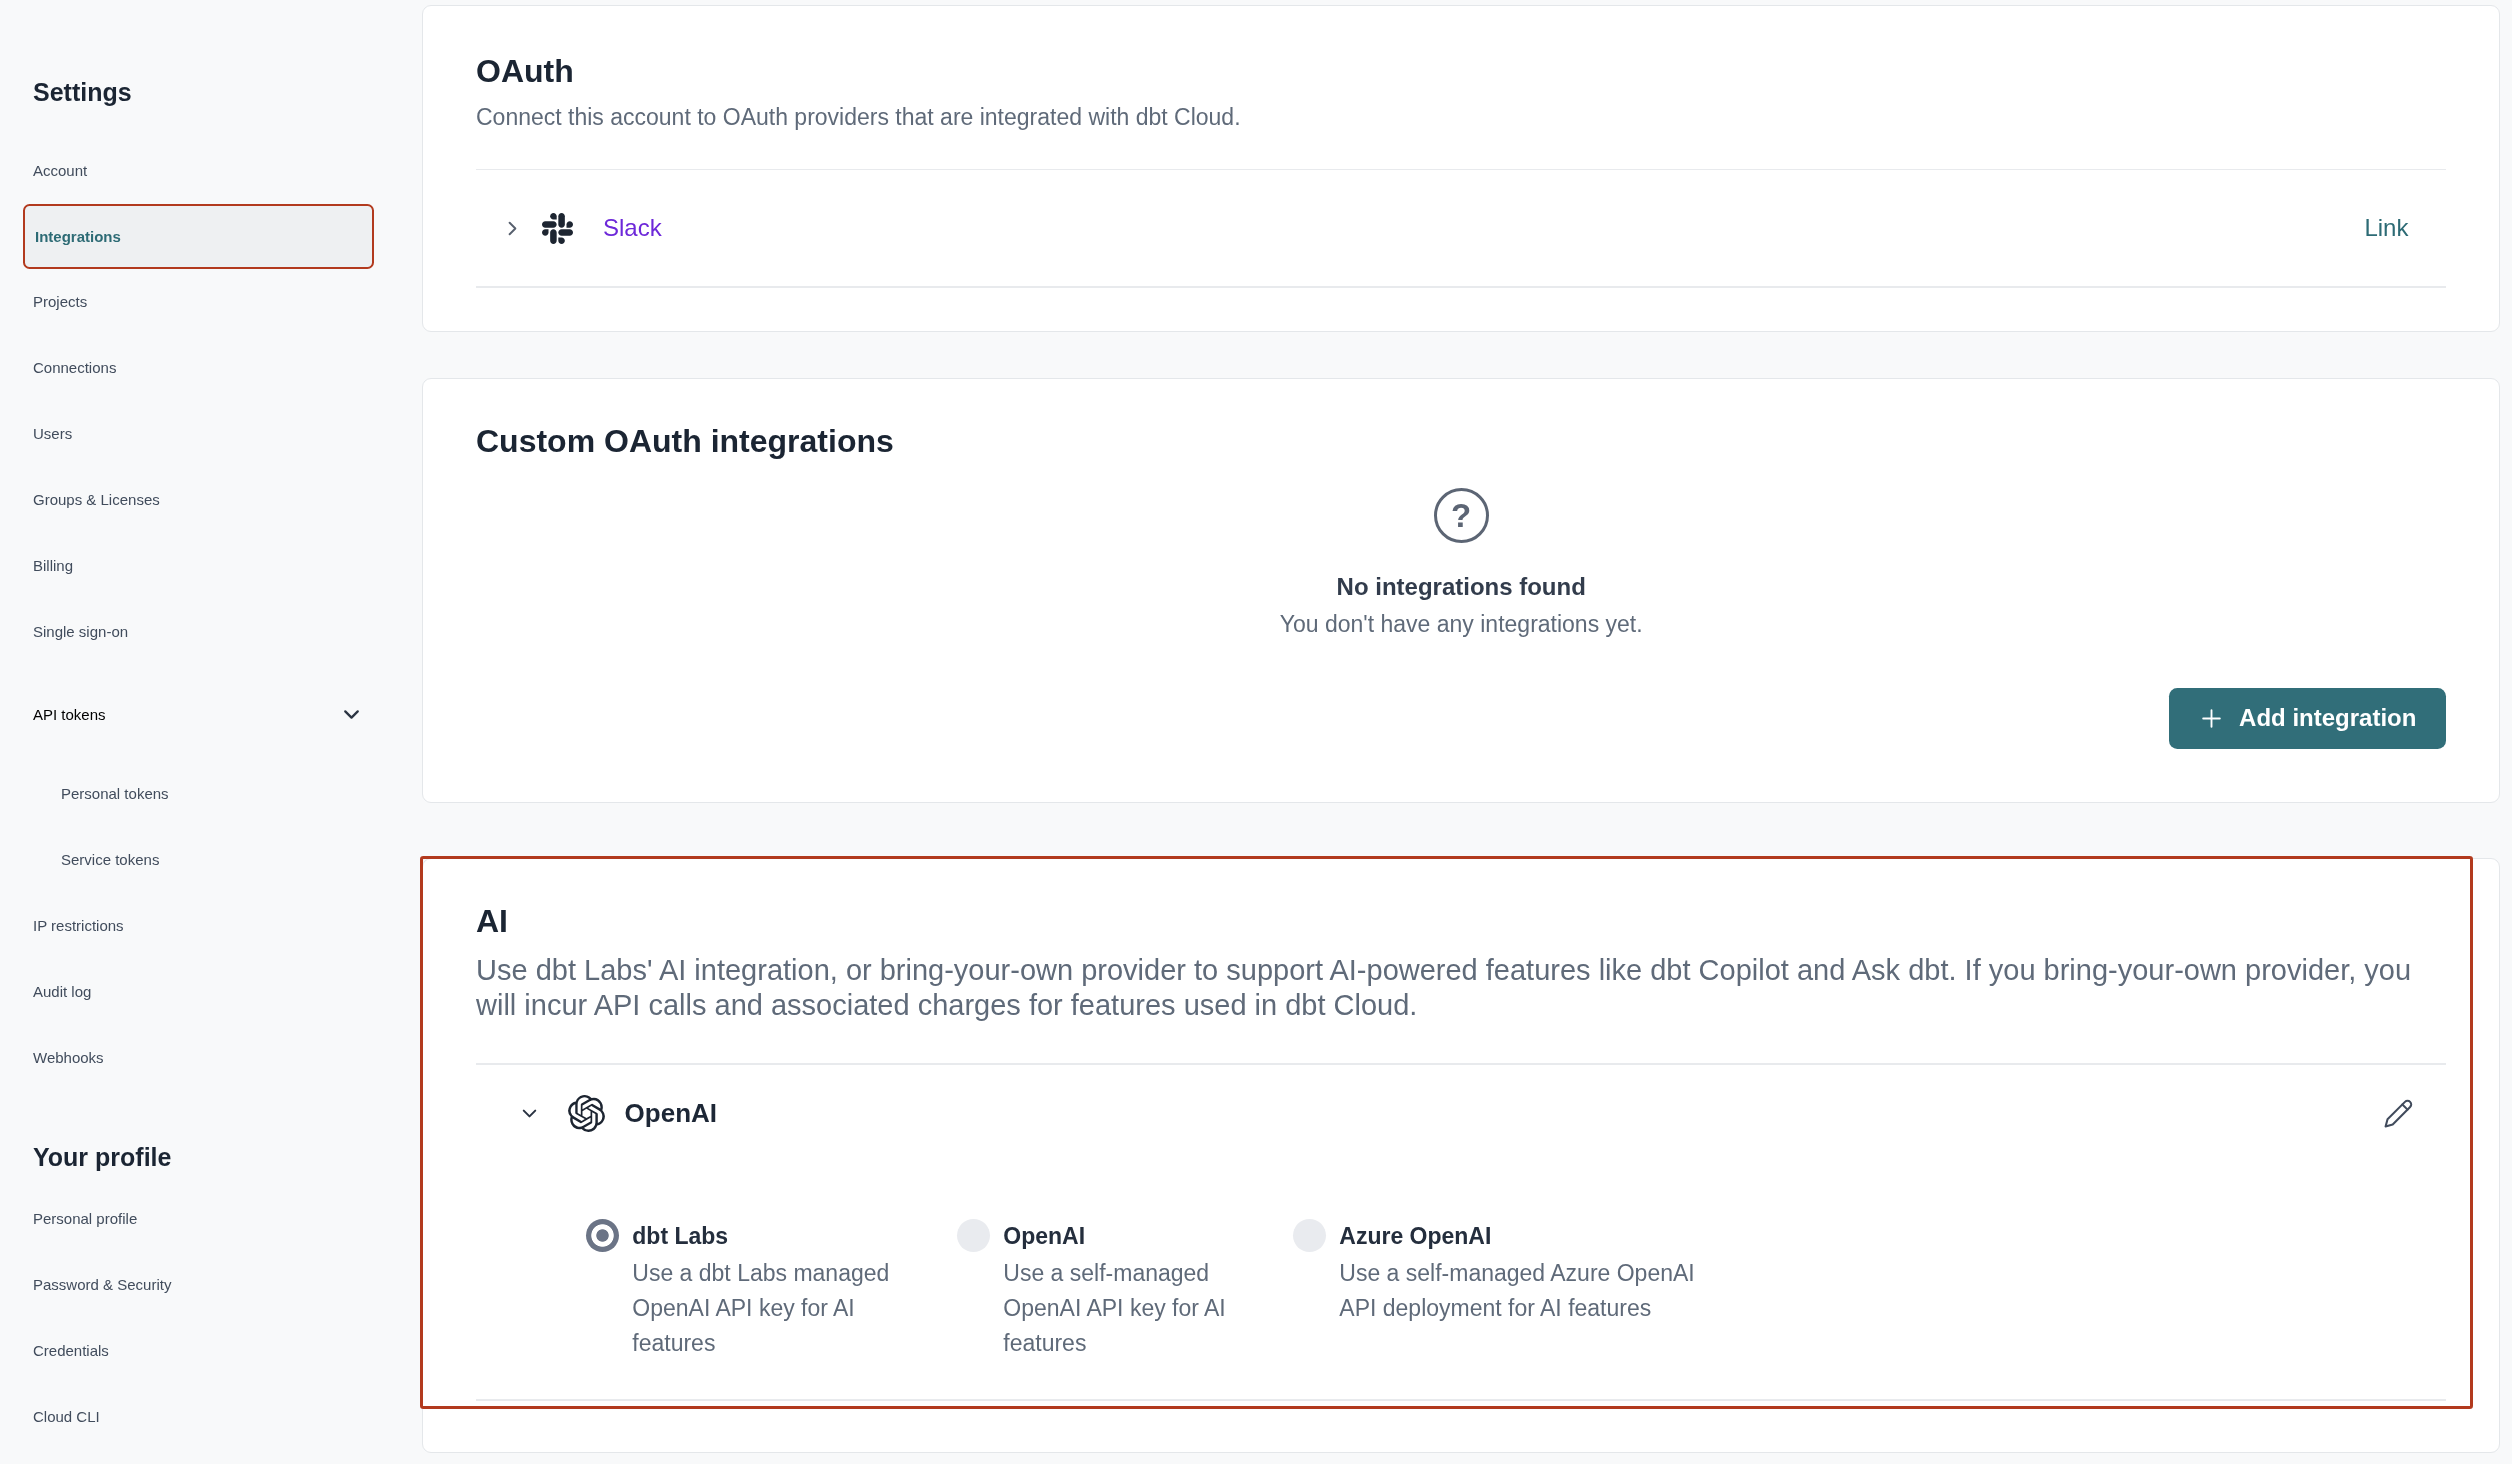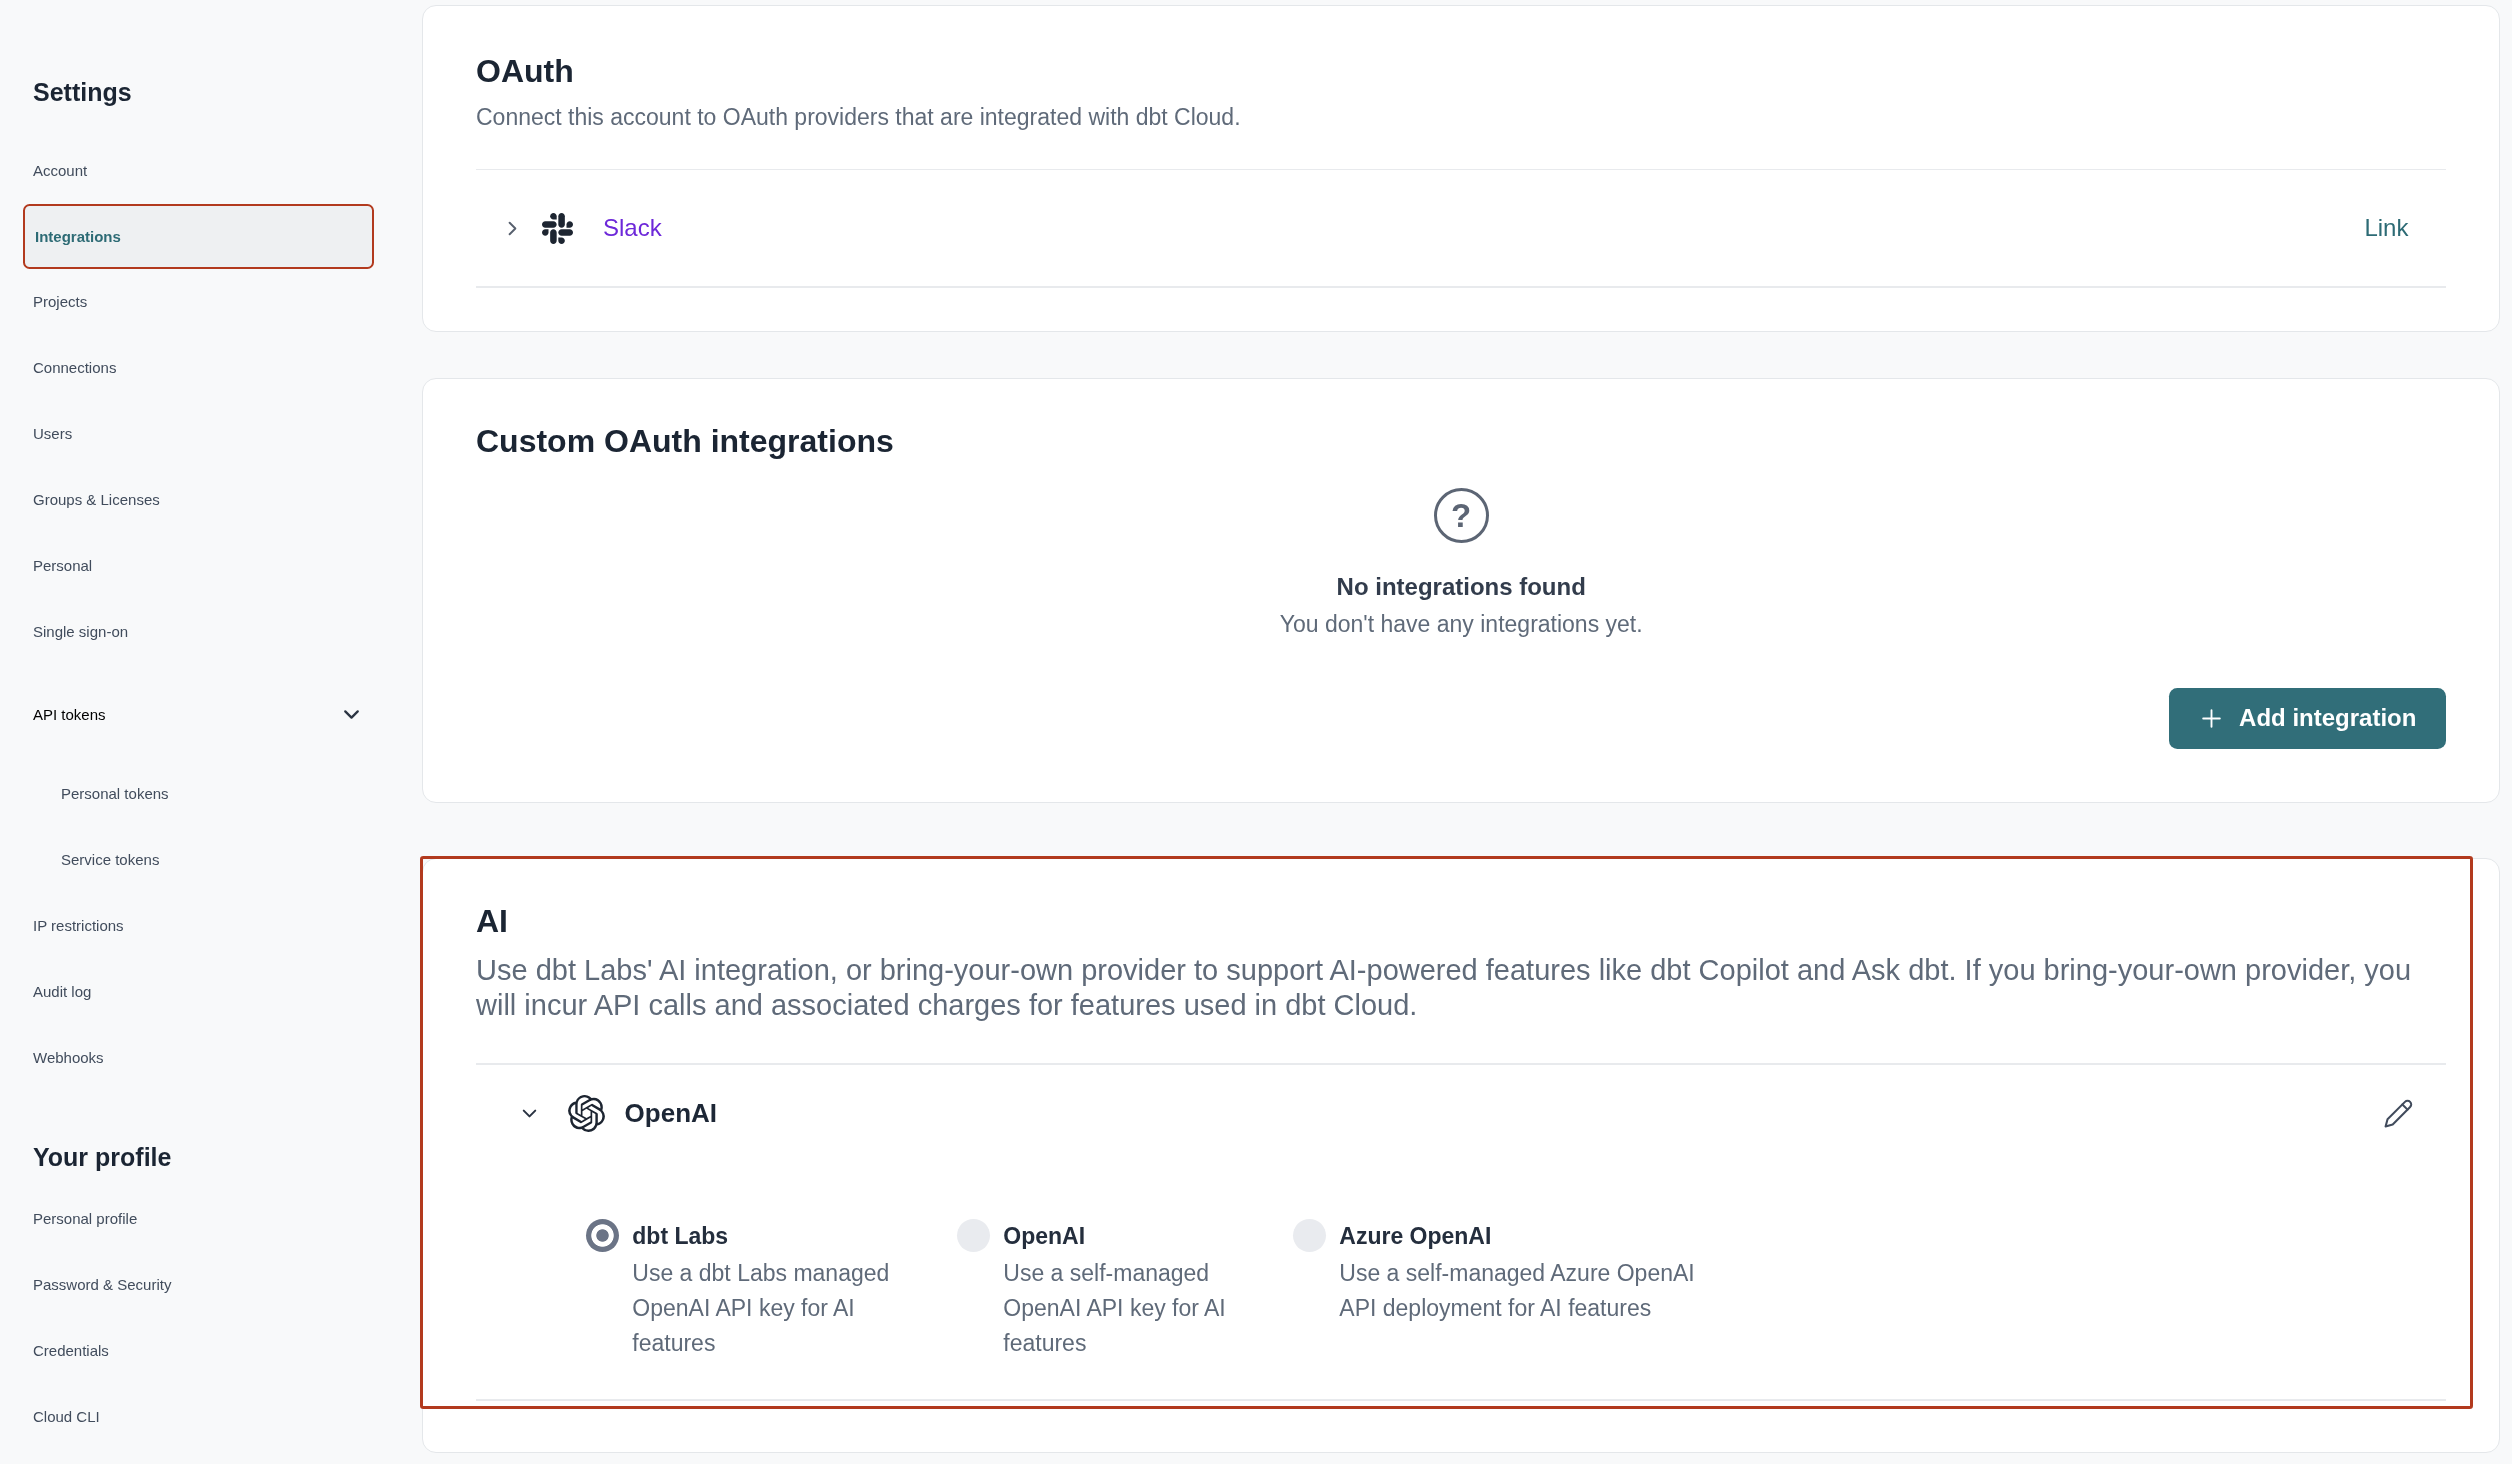--- a/index.html
+++ b/index.html
@@ -36,21 +36,21 @@
   .nav-item.gap-lg { margin-top:16.6px; }
   .nav-item.gap-md { margin-top:13.3px; }
   .nav-item.dim { color:#000000; }
   .chev { width:25px; height:25px; color:#2b3442; flex:0 0 auto; }
 
   
   .main { flex:1 1 auto; padding-right:11.6px; }
   .card {
     background:var(--card_bg, #fff);
     border:1.7px solid var(--card_border, #e4e7ea);
-    border-radius:14px;
+    border-radius:9px;
     padding:0 53px;
   }
   .card-title { font-size:32px; line-height:38px; font-weight:700; color:var(--heading, #1b2533); }
   .card-sub { margin-top:11.6px; font-size:23px; line-height:30px; color:var(--muted, #5f6a79); }
   .divider { height:1.7px; background:var(--divider, #e8eaed); }
 
   
   .oauth-card { margin-top:5px; padding-top:46px; padding-bottom:43px; }
   .oauth-card .divider.top { margin-top:37px; }
   .provider-row { height:116px; display:flex; align-items:center; padding:0 38px 0 25px; }
@@ -135,21 +135,21 @@
       <div class="nav-item">
           <span>Connections</span>
         </div>
       <div class="nav-item">
           <span>Users</span>
         </div>
       <div class="nav-item">
           <span>Groups &amp; Licenses</span>
         </div>
       <div class="nav-item">
-          <span>Personal</span>
+          <span>Billing</span>
         </div>
       <div class="nav-item">
           <span>Single sign-on</span>
         </div>
       <div class="nav-item gap-lg dim">
         <span>API tokens</span>
         <svg class="chev" viewBox="0 0 24 24" fill="none" stroke="currentColor" stroke-width="2.2" stroke-linecap="round" stroke-linejoin="round">
             <path d="M6 9l6 6 6-6"></path>
           </svg>
       </div>

